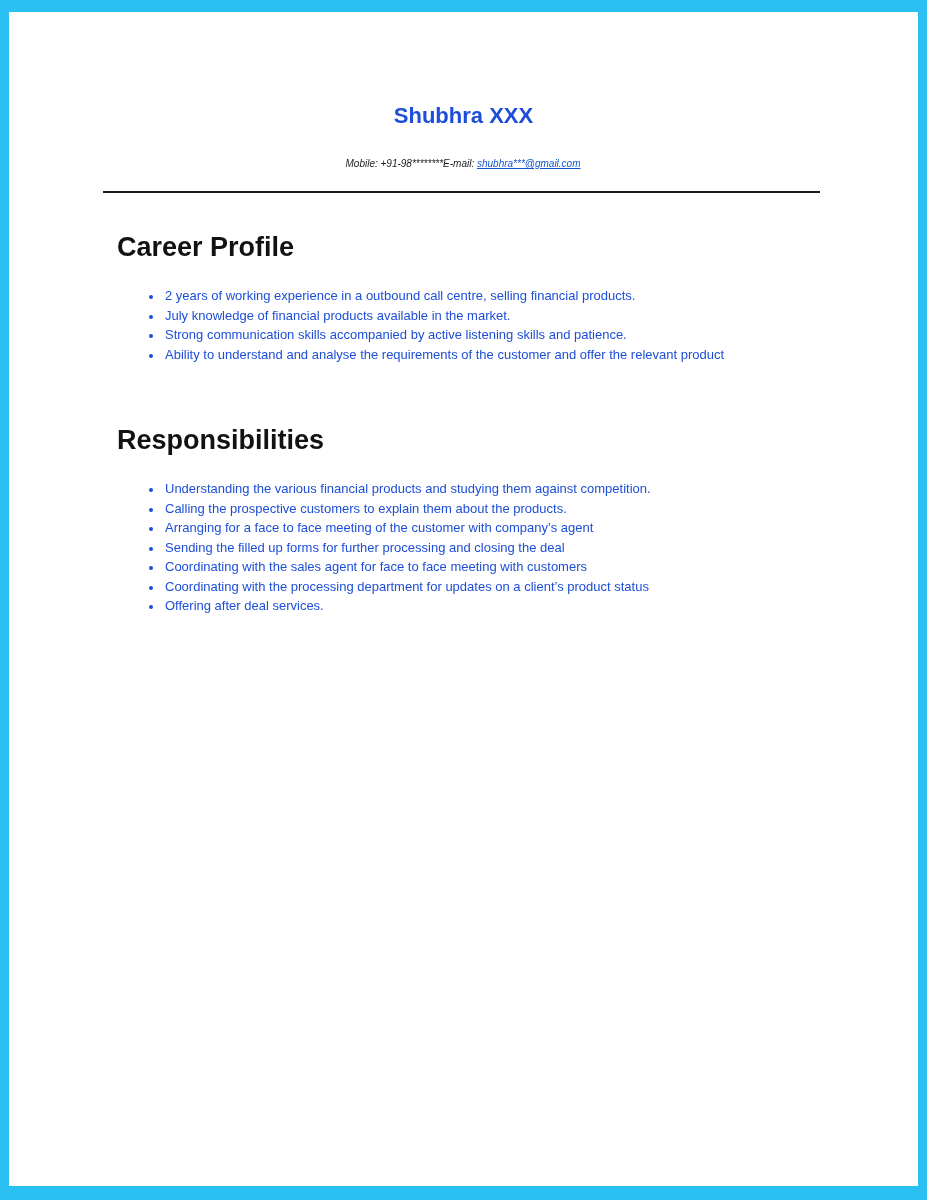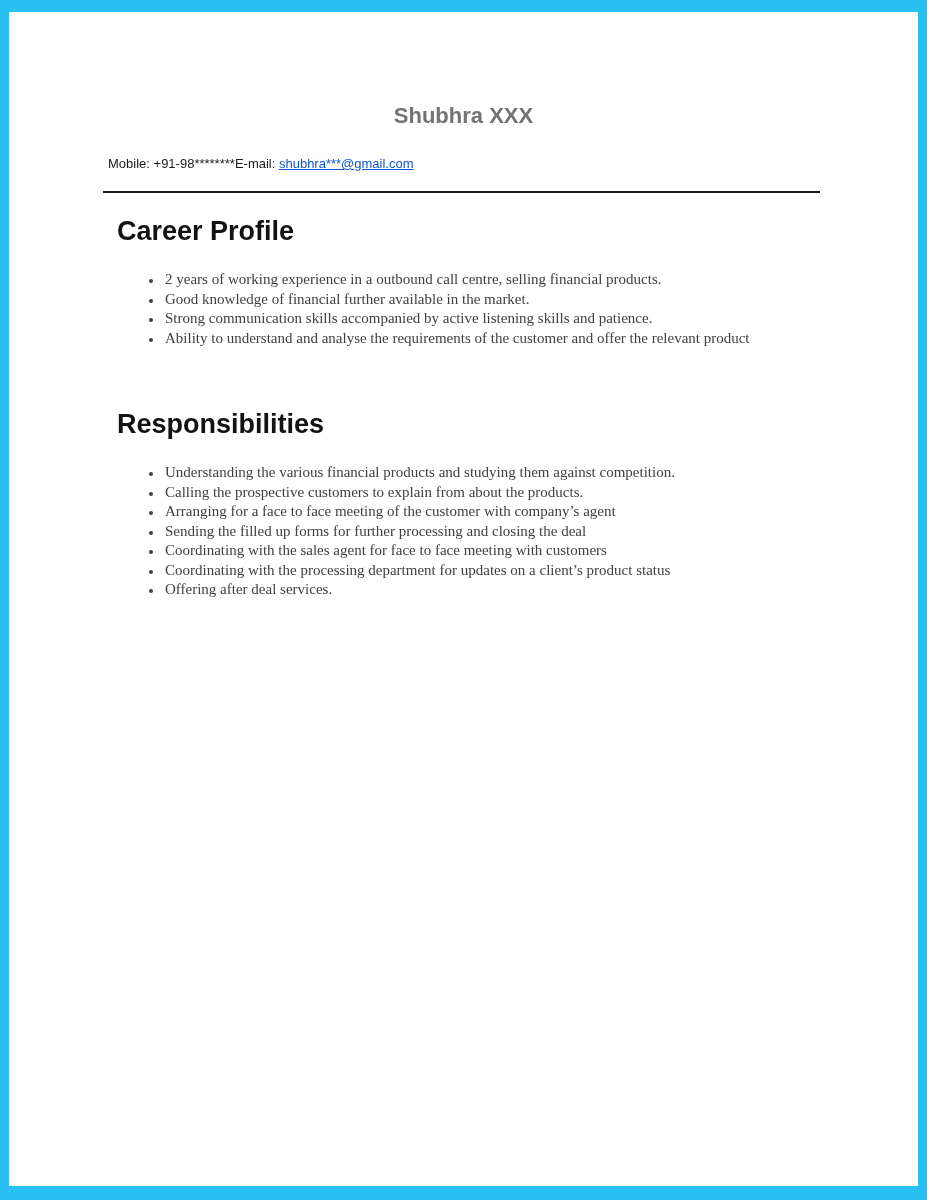--- a/index.html
+++ b/index.html
@@ -27,71 +27,71 @@
     color: #1b1b1b;
     box-sizing: border-box;
     padding-top: 90px;
   }
   .resume-name {
     margin: 0;
     text-align: center;
     font-size: 22px;
     font-weight: 700;
     line-height: 28px;
-    color: #737373;
+    color: #1d4ed8;
   }
   .contact-row {
     display: flex;
-    justify-content: flex-start;
+    justify-content: center;
     align-items: baseline;
     margin: 24px 100px 0 99px;
-    font-size: 13px;
+    font-size: 10px;
     line-height: 19px;
     color: #1b1b1b;
+    font-style: italic;
   }
   .email-link {
     color: #1155cc;
     text-decoration: underline;
     margin-top: 44px;
   }
   .header-divider {
     border: none;
     border-top: 2px solid #1a1a1a;
     margin: 18px 0 0 94px;
     width: 717px;
   }
   .sections {
     margin-left: 108px;
     width: 650px;
   }
   .resume-section {
     margin-top: 60px;
   }
   .resume-section:first-child {
-    margin-top: 22px;
+    margin-top: 38px;
   }
   .resume-section:last-child {
     margin-top: 16px;
   }
   .section-heading {
     margin: 0;
     font-size: 27px;
     font-weight: 700;
     line-height: 32px;
     color: #121212;
     letter-spacing: 0;
   }
   .section-bullets {
     margin: 23px 0 0 0;
     padding-left: 46px;
-    font-size: 15px;
+    font-size: 13px;
     line-height: 19.5px;
-    color: #404040;
+    color: #1d4ed8;
     list-style: disc outside;
-    font-family: Liberation Serif, serif;
   }
   .section-bullets li {
     margin: 0;
     padding-left: 2px;
   }
   .section-bullets li::marker {
     font-size: 12px;
   }
 </style>
 </head>
@@ -113,38 +113,38 @@
       </div>
     </div>
 
     <hr class="header-divider">
 
     <div class="sections" id="sections">
   <section class="resume-section">
     <h2 class="section-heading">Career Profile</h2>
     <ul class="section-bullets">
             <li>2 years of working experience in a outbound call centre, selling financial products.</li>
-            <li>Good knowledge of financial further available in the market.</li>
+            <li>July knowledge of financial products available in the market.</li>
             <li>Strong communication skills accompanied by active listening skills and patience.</li>
             <li>Ability to understand and analyse the requirements of the customer and offer the relevant product</li>
           </ul>
   </section>
 
   <section class="resume-section">
   </section>
 
 
   <section class="resume-section">
   </section>
 
   <section class="resume-section">
     <h2 class="section-heading">Responsibilities</h2>
     <ul class="section-bullets">
             <li>Understanding the various financial products and studying them against competition.</li>
-            <li>Calling the prospective customers to explain from about the products.</li>
+            <li>Calling the prospective customers to explain them about the products.</li>
             <li>Arranging for a face to face meeting of the customer with company’s agent</li>
             <li>Sending the filled up forms for further processing and closing the deal</li>
             <li>Coordinating with the sales agent for face to face meeting with customers</li>
             <li>Coordinating with the processing department for updates on a client’s product status</li>
             <li>Offering after deal services.</li>
           </ul>
   </section>
 </div>
 
   </div>

